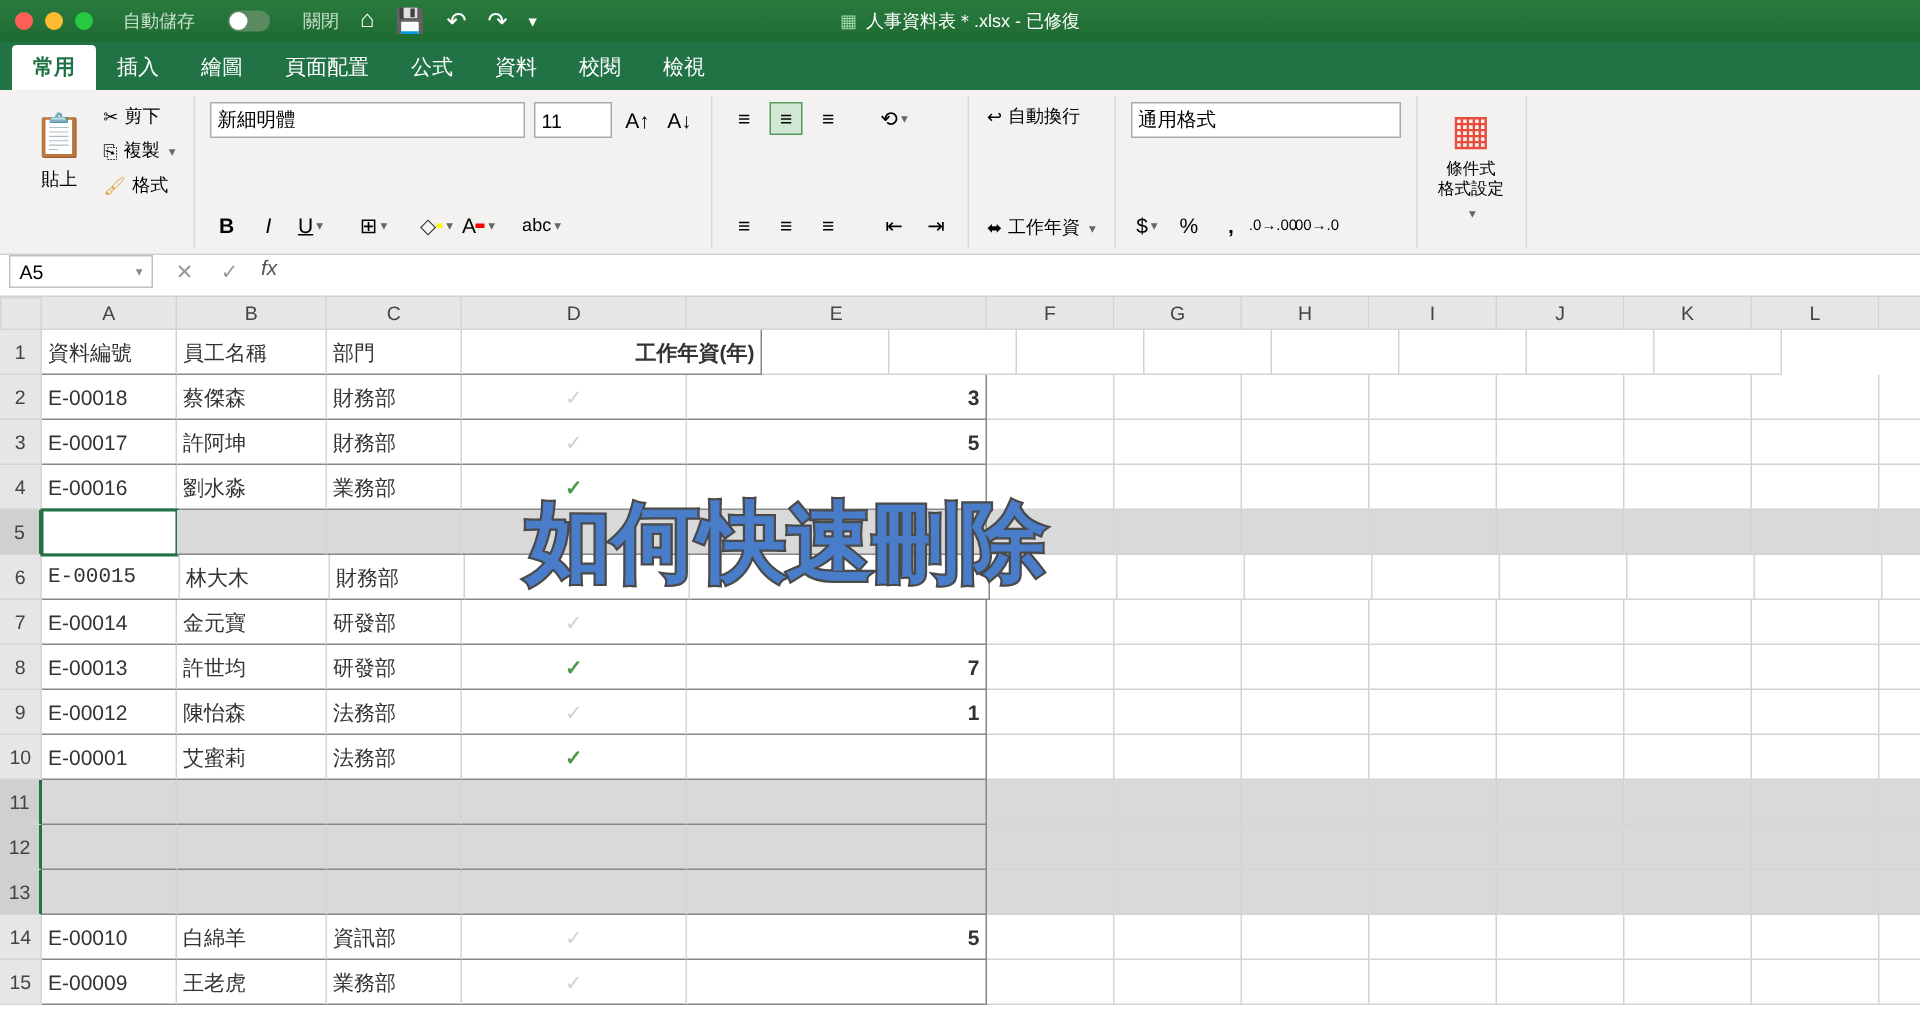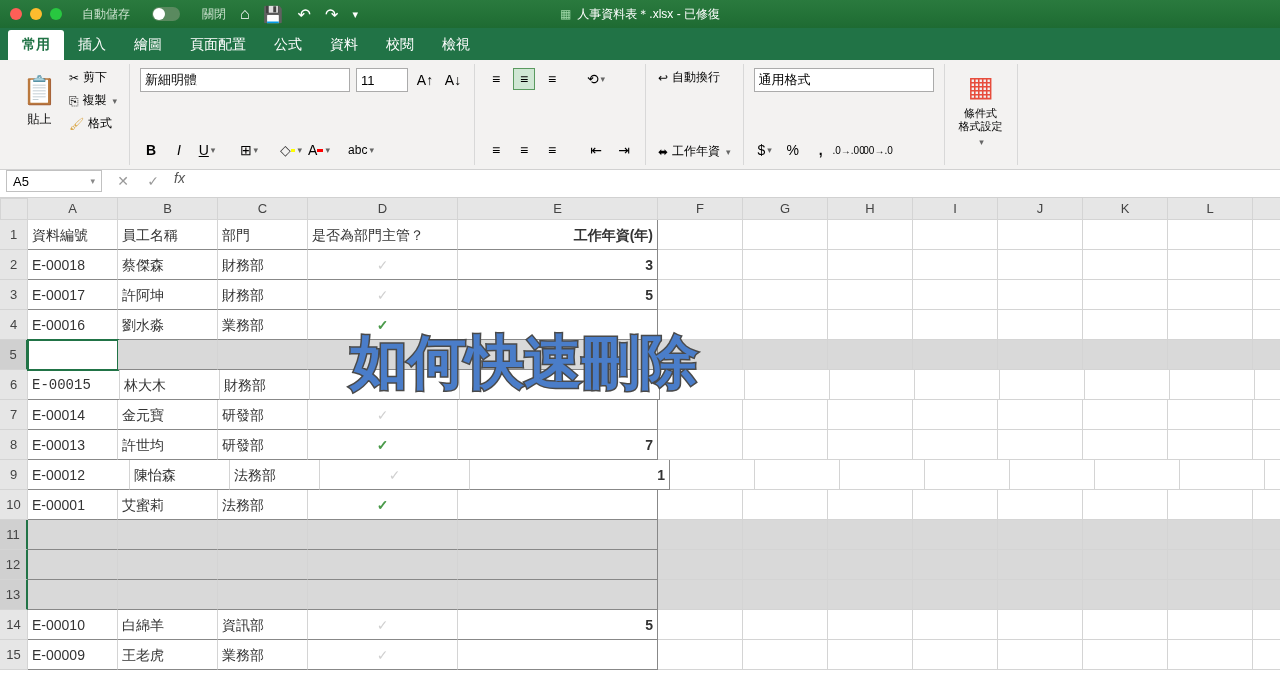--- a/index.html
+++ b/index.html
@@ -248,21 +248,20 @@
         <div class="col-header" style="width: 85px;">J</div>
         <div class="col-header" style="width: 85px;">K</div>
         <div class="col-header" style="width: 85px;">L</div>
         <div class="col-header" style="width: 85px;">M</div>
       </div>
     <div class="grid" id="grid">
         <div class="row">
           <div class="cell thick-b" style="width: 90px;">資料編號</div>
           <div class="cell thick-b" style="width: 100px;">員工名稱</div>
           <div class="cell thick-b" style="width: 90px;">部門</div>
-          <div class="cell thick-b" style="width: 150px;">是否為部門主管？</div>
           <div class="cell thick-b thick-r right" style="width: 200px;">工作年資(年)</div>
           <div class="cell" style="width: 85px;"></div>
           <div class="cell" style="width: 85px;"></div>
           <div class="cell" style="width: 85px;"></div>
           <div class="cell" style="width: 85px;"></div>
           <div class="cell" style="width: 85px;"></div>
           <div class="cell" style="width: 85px;"></div>
           <div class="cell" style="width: 85px;"></div>
           <div class="cell" style="width: 85px;"></div>
         </div>
@@ -365,21 +364,21 @@
           <div class="cell" style="width: 85px;"></div>
           <div class="cell" style="width: 85px;"></div>
           <div class="cell" style="width: 85px;"></div>
           <div class="cell" style="width: 85px;"></div>
           <div class="cell" style="width: 85px;"></div>
           <div class="cell" style="width: 85px;"></div>
           <div class="cell" style="width: 85px;"></div>
           <div class="cell" style="width: 85px;"></div>
         </div>
         <div class="row">
-          <div class="cell thick-b" style="width: 102px;">E-00012</div>
+          <div class="cell thick-b" style="width: 90px;">E-00012</div>
           <div class="cell thick-b" style="width: 100px;">陳怡森</div>
           <div class="cell thick-b" style="width: 90px;">法務部</div>
           <div class="cell thick-b center" style="width: 150px;"><span class="check-muted">✓</span></div>
           <div class="cell thick-b thick-r right" style="width: 200px;">1</div>
           <div class="cell" style="width: 85px;"></div>
           <div class="cell" style="width: 85px;"></div>
           <div class="cell" style="width: 85px;"></div>
           <div class="cell" style="width: 85px;"></div>
           <div class="cell" style="width: 85px;"></div>
           <div class="cell" style="width: 85px;"></div>

